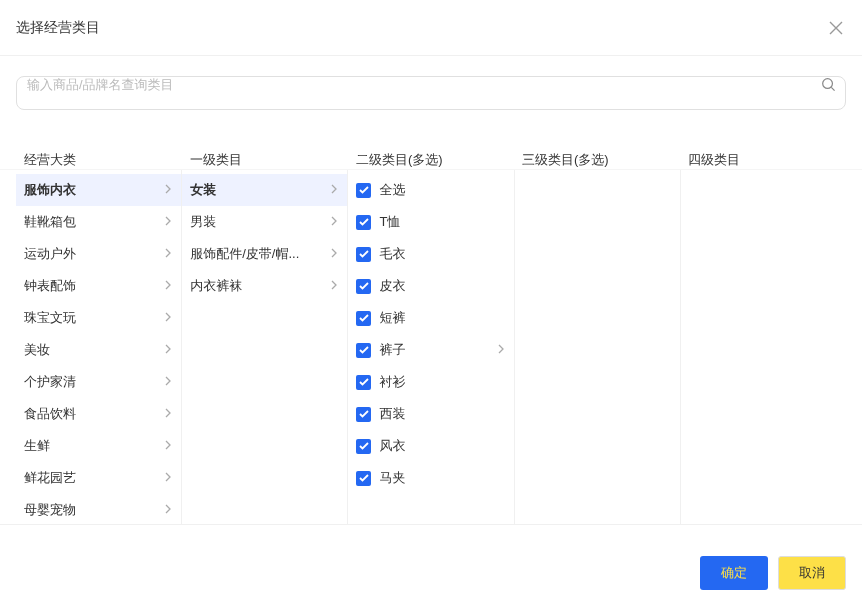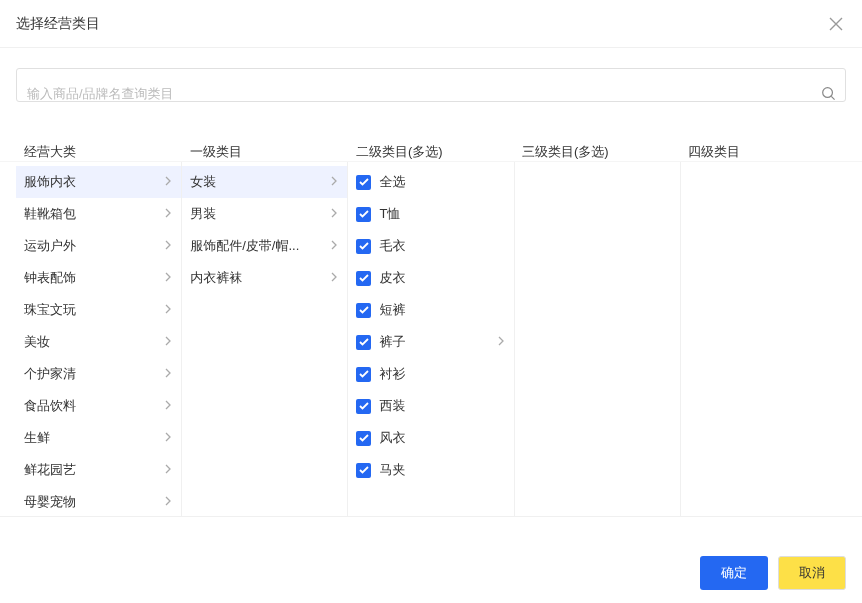--- a/index.html
+++ b/index.html
@@ -1,41 +1,41 @@
 <!DOCTYPE html>
 <html><head>
 <meta charset="utf-8">
 <style>
 * { box-sizing: border-box; margin: 0; padding: 0; }
 body { font-family: -apple-system, "Helvetica Neue", Arial, "PingFang SC", "Microsoft YaHei", sans-serif; font-size: 13px; color: #333; background: #fff; width: 862px; height: 603px; overflow: hidden; display: flex; flex-direction: column; }
-.header { height: 48px; display: flex; align-items: center; padding: 0 16px; border-bottom: 1px solid #f0f0f0; }
+.header { height: 56px; display: flex; align-items: center; padding: 0 16px; border-bottom: 1px solid #f0f0f0; }
 .header-title { font-size: 14px; color: #333; }
 .close-btn { margin-left: auto; width: 20px; height: 20px; display: flex; align-items: center; justify-content: center; cursor: pointer; color: #999; font-size: 18px; }
 .search-wrap { padding: 20px 16px 16px; }
-.search-box { position: relative; display: flex; align-items: flex-end; border: 1px solid #e0e0e0; border-radius: 3px; height: 34px; }
+.search-box { position: relative; display: flex; align-items: flex-start; border: 1px solid #e0e0e0; border-radius: 8px; height: 34px; }
 .search-input { flex: 1; border: none; outline: none; padding: 0 10px; font-size: 13px; color: #333; background: transparent; }
 .search-input::placeholder { color: #bbb; }
 .search-icon { width: 34px; display: flex; align-items: center; justify-content: center; color: #888; cursor: pointer; }
 .columns-header { display: flex; padding: 0 16px; height: 44px; align-items: flex-end; border-bottom: 1px solid #f5f5f5; }
 .col-h { flex: 1; font-size: 13px; color: #333; padding: 0 12px 0 8px; }
 .columns-body { display: flex; padding: 0 16px; height: 355px; border-bottom: 1px solid #f0f0f0; }
 .col { flex: 1; overflow-y: auto; border-right: 1px solid #f0f0f0; padding-top: 4px; }
 .col:last-child { border-right: none; }
 .col::-webkit-scrollbar { width: 10px; }
 .col::-webkit-scrollbar-track { background: transparent; }
 .col::-webkit-scrollbar-thumb { background: #ccc; border-radius: 5px; }
 .item { display: flex; align-items: center; height: 32px; padding: 0 10px 0 8px; cursor: pointer; font-size: 13px; color: #333; }
-.item.selected { background: #eef2ff; }
+.item.selected { background: #eef2ff; font-weight: bold; }
 .item-label { flex: 1; white-space: nowrap; overflow: hidden; text-overflow: ellipsis; }
 .chev { color: #aaa; font-size: 12px; margin-left: 4px; }
 .cbx { width: 15px; height: 15px; border-radius: 2px; background: #2468F2; display: inline-flex; align-items: center; justify-content: center; margin-right: 8px; flex-shrink: 0; }
 .cbx svg { display: block; }
 .footer { height: 60px; display: flex; align-items: center; justify-content: flex-end; padding: 0 16px; gap: 10px; background: #fff; margin-top: auto; }
 .btn { height: 34px; padding: 0 20px; border-radius: 3px; font-size: 13px; cursor: pointer; display: inline-flex; align-items: center; justify-content: center; border: 1px solid transparent; }
-.btn-primary { background: #2468F2; color: #ffffff; }
+.btn-primary { background: #2468F2; color: #fde047; }
 .btn-default { background: #fde047; color: #333; border-color: #ddd; }
 </style>
 </head>
 <body>
 
 <div class="header">
   <span class="header-title">选择经营类目</span>
   <span class="close-btn">
     <svg width="14" height="14" viewBox="0 0 14 14">
         <path d="M1 1 L13 13 M13 1 L1 13" stroke="currentColor" stroke-width="1.4" fill="none"></path>

